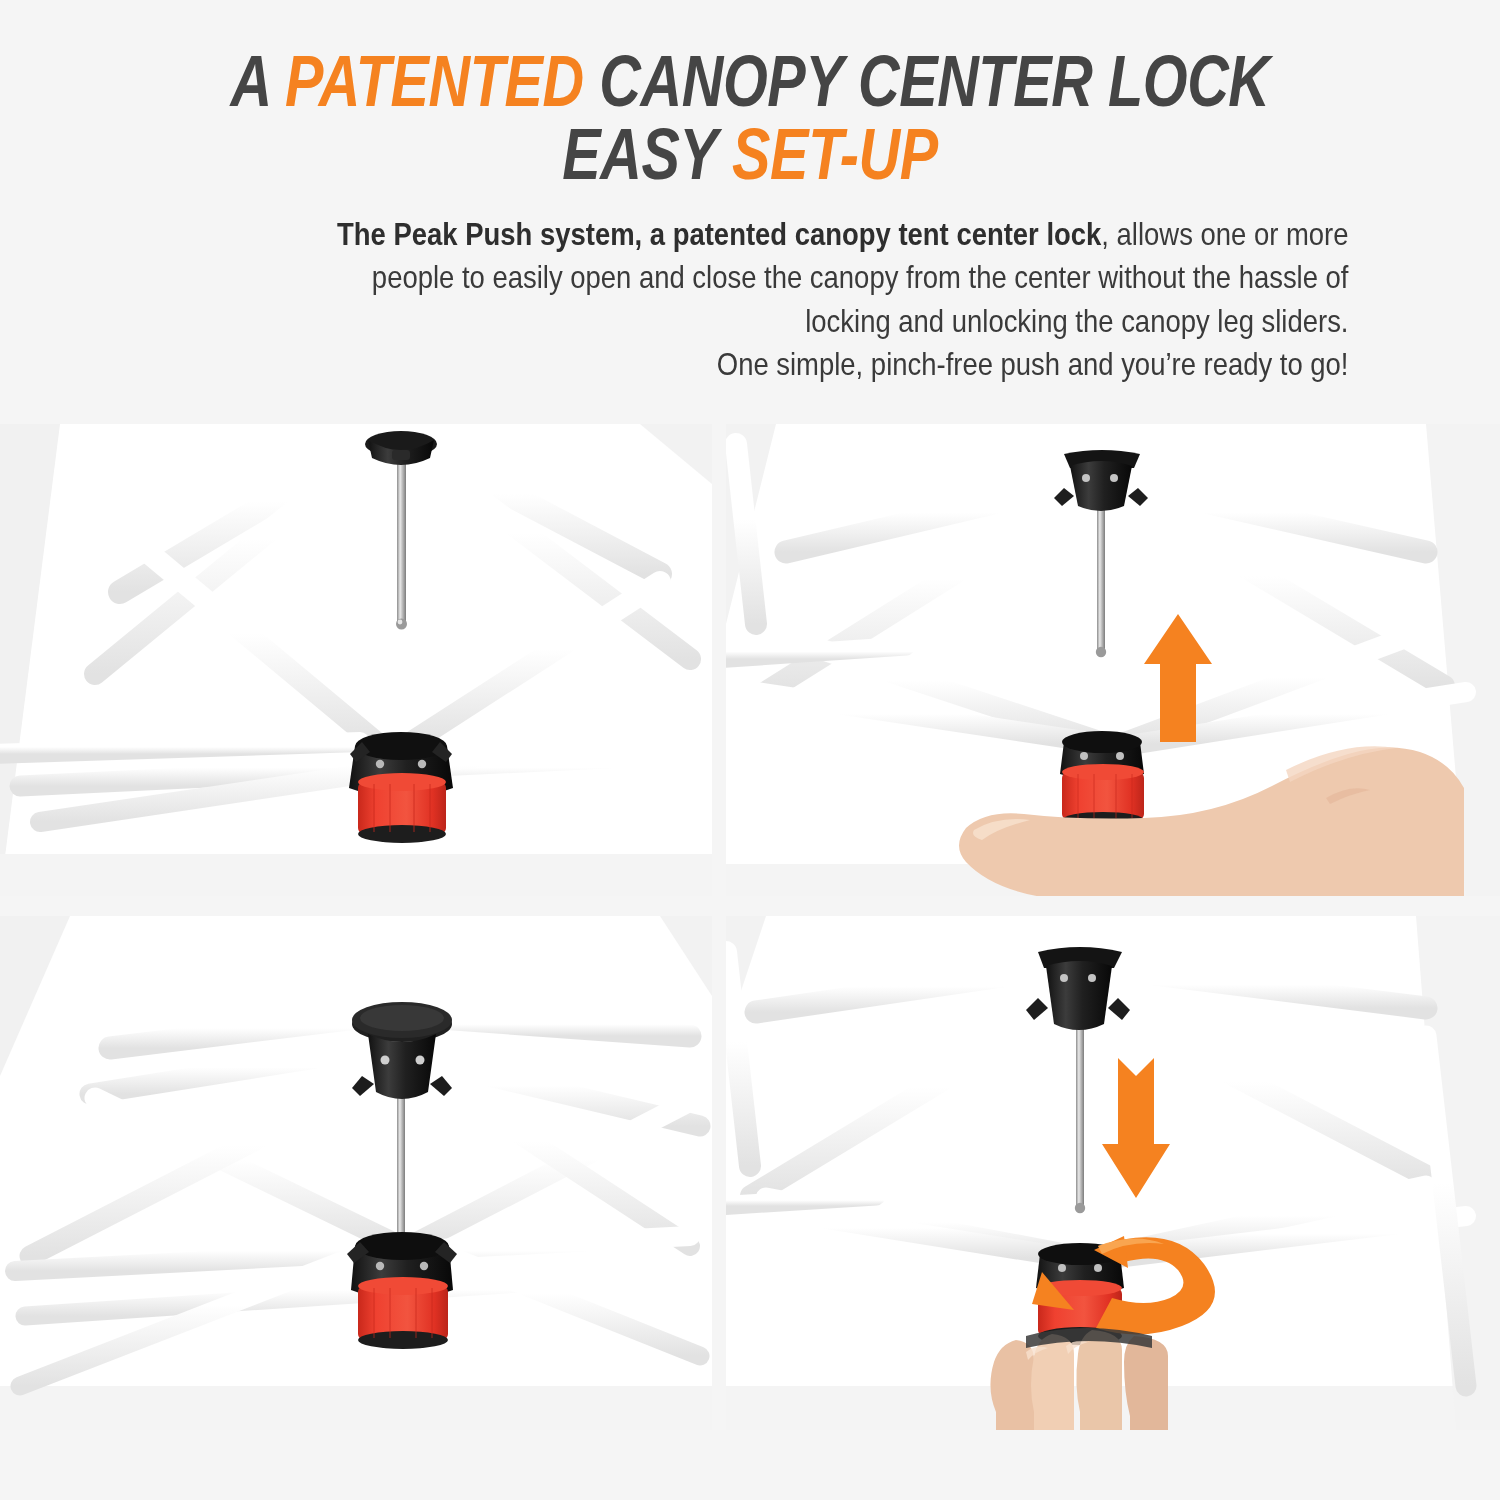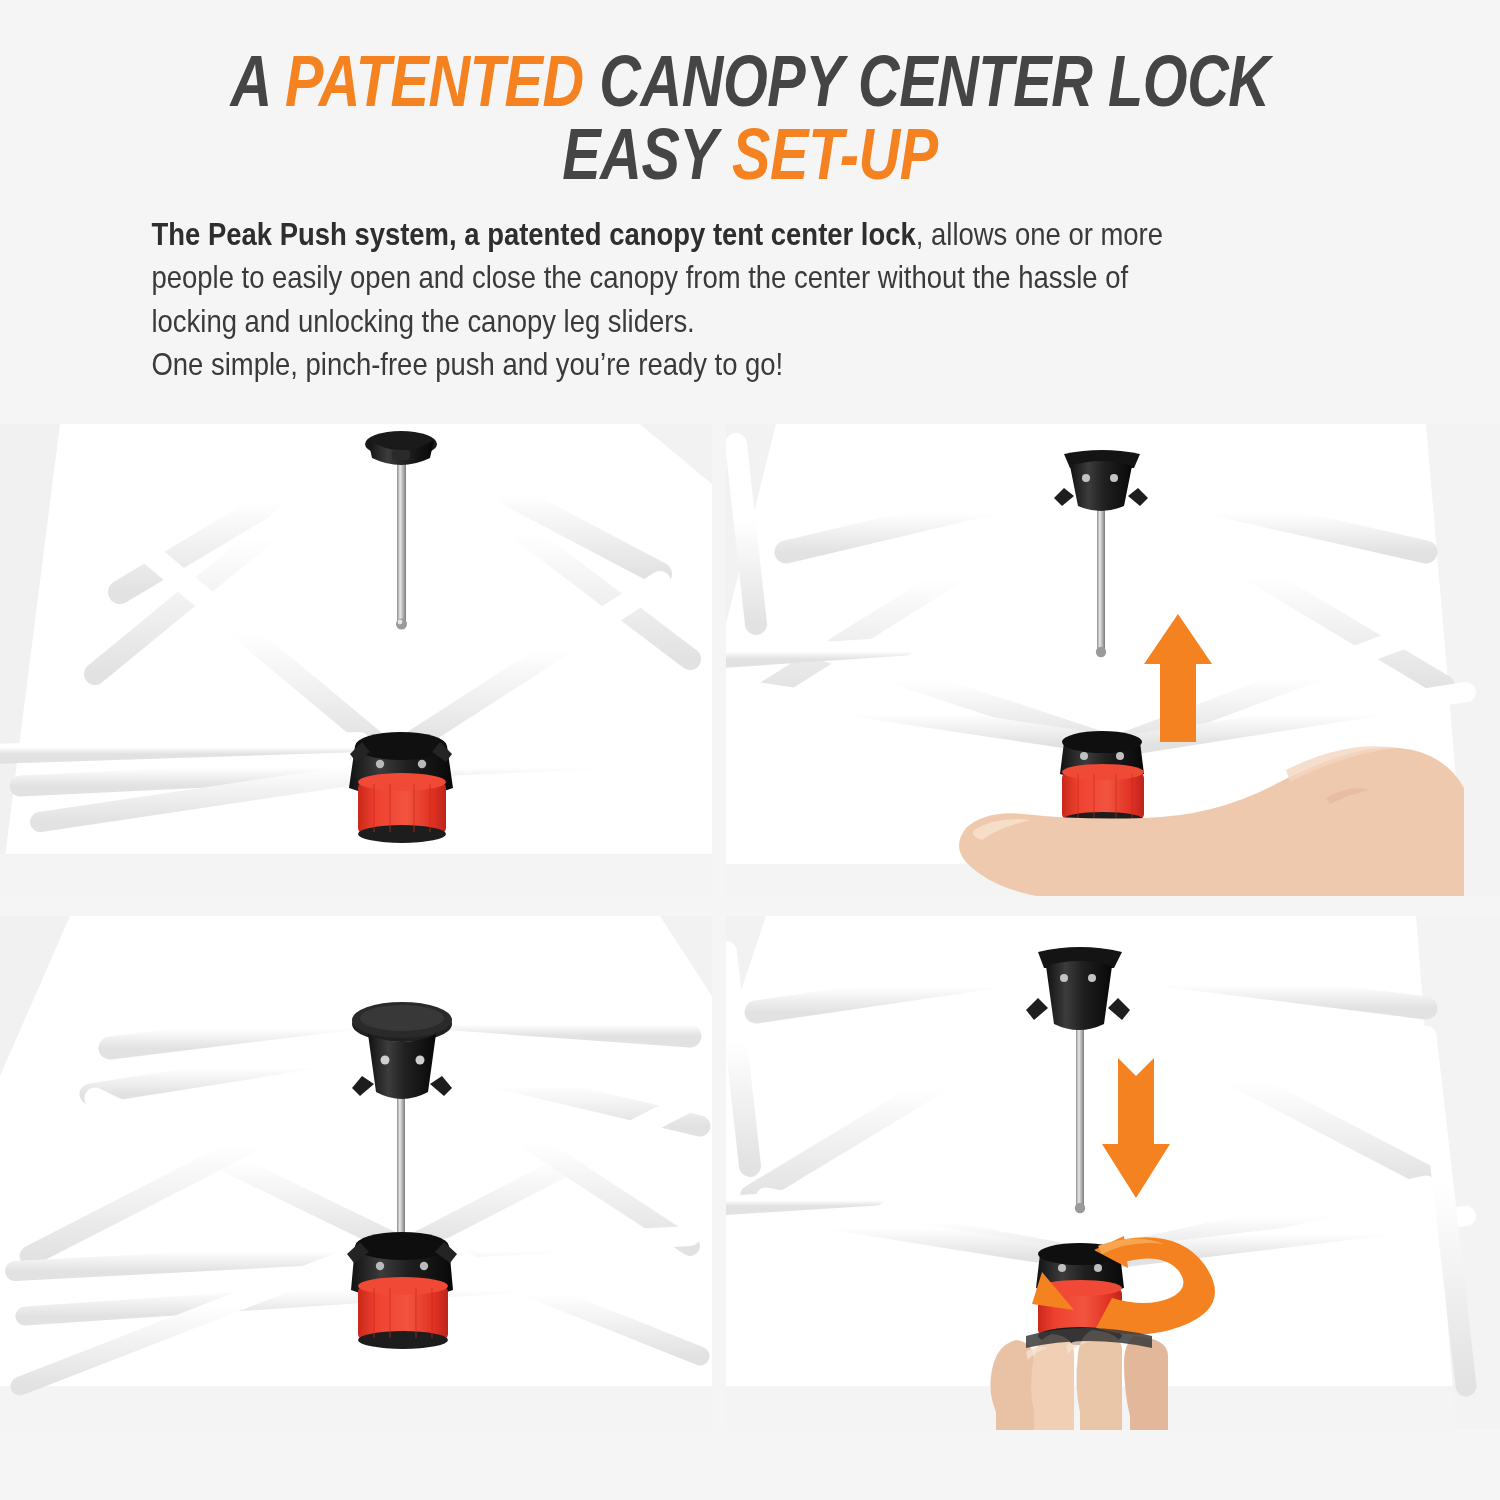--- a/index.html
+++ b/index.html
@@ -25,21 +25,21 @@
     transform:scaleX(0.80);
     transform-origin:center top;
     white-space:nowrap;
   }
   .title .hl{color:#f58220;}
   .title-line2{margin-top:2px;}
 
   .subtitle{
     margin:24px auto 0 auto;
     width:1330px;
-    text-align:left;
+    text-align:right;
     color:#3a3a3a;
     font-size:30.5px;
     line-height:1.42;
   }
   .subtitle .sub-line{
     display:block;
     transform:scaleX(0.90);
     white-space:nowrap;
   }
   .subtitle b{font-weight:bold;color:#2e2e2e;}

